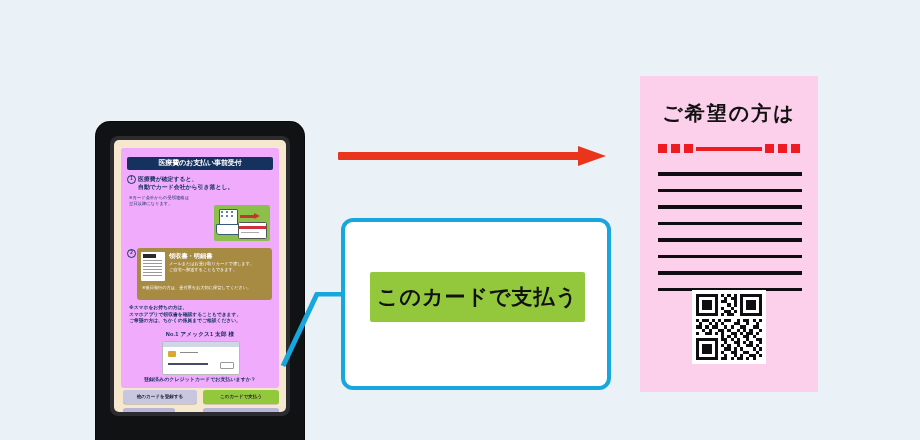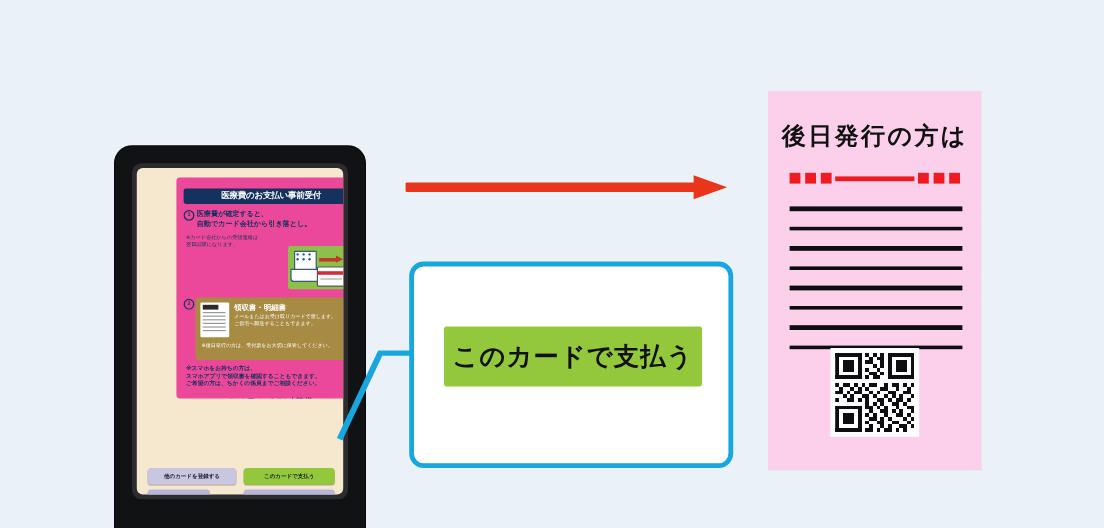--- a/index.html
+++ b/index.html
@@ -21,22 +21,22 @@
     position:absolute;left:14px;top:14px;width:180px;height:280px;
     background:#2b2b30;border-radius:8px;
     padding:0;box-sizing:border-box;
   }
   .tablet-screen{
     position:absolute;left:4px;top:4px;width:172px;height:272px;
     background:#f6e7cf;border-radius:5px;overflow:hidden;
     box-sizing:border-box;
   }
   
-  .scr-pad{position:absolute;left:7px;top:8px;width:158px;height:184px;
-    background:#ec4899;border-radius:3px;overflow:hidden;margin-left:26px;}
+  .scr-pad{position:absolute;left:7px;top:8px;width:158px;height:240px;
+    background:#f0abfc;border-radius:3px;overflow:hidden;}
   .scr-title{
     margin:9px 6px 0 6px;height:13px;line-height:13px;
     background:#15315e;color:#fff;border-radius:2px;
     font-size:7.1px;font-weight:bold;text-align:center;letter-spacing:-.2px;
   }
   .scr-step{display:flex;gap:2px;margin:5px 6px 0 6px;}
   .step-num{
     flex:0 0 auto;width:7px;height:7px;border-radius:50%;
     border:1px solid #15315e;color:#15315e;font-size:4.6px;
     line-height:6px;text-align:center;font-weight:bold;
@@ -236,21 +236,21 @@
   <svg class="conn" viewBox="0 0 125 80">
     <polyline points="0,0 90,0 120,58 125,58" fill="none" stroke="#17a6dd" stroke-width="5" transform="translate(0,0) scale(1,1)" style="display:none"></polyline>
     <polyline points="122,2 92,2 58,74" fill="none" stroke="#17a6dd" stroke-width="5" stroke-linejoin="round"></polyline>
     <line x1="122" y1="2" x2="125" y2="2" stroke="#17a6dd" stroke-width="5"></line>
   </svg>
 
   <div class="callout"></div>
   <div class="callout-btn">このカードで支払う</div>
 
   <div class="receipt">
-    <div class="rc-title">後日発行の方は</div>
+    <div class="rc-title">ご希望の方は</div>
 
     <div class="rc-redrow">
       <div class="sq" style="left:0"></div>
       <div class="sq" style="left:13px"></div>
       <div class="sq" style="left:26px"></div>
       <div class="ln"></div>
       <div class="sq" style="left:107px"></div>
       <div class="sq" style="left:120px"></div>
       <div class="sq" style="left:133px"></div>
     </div>

